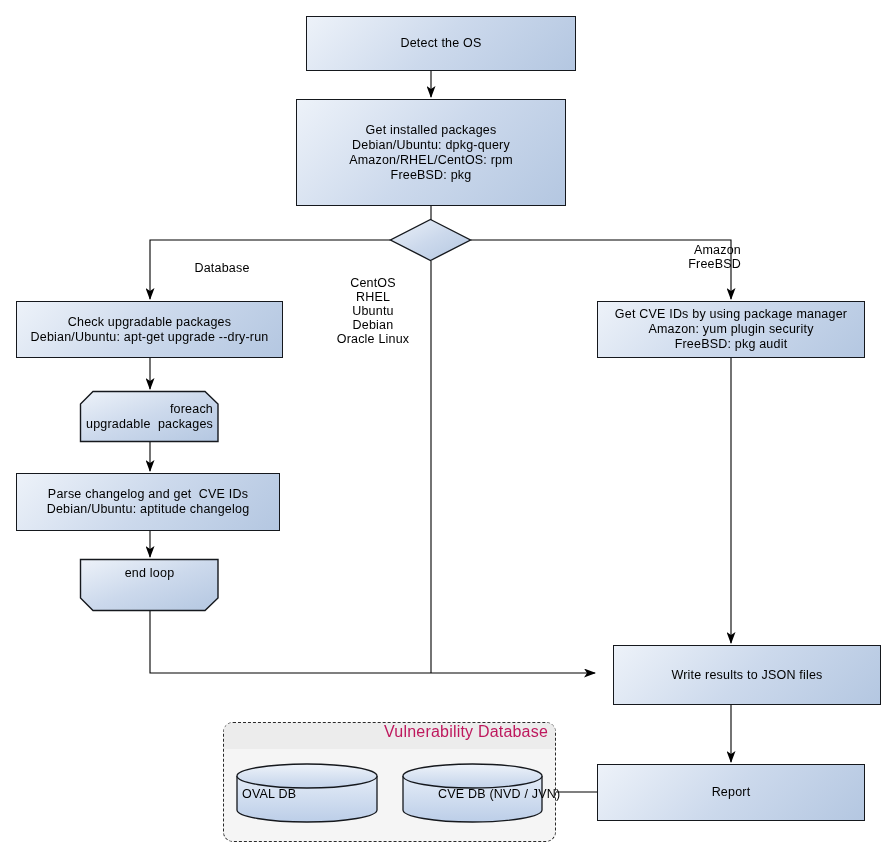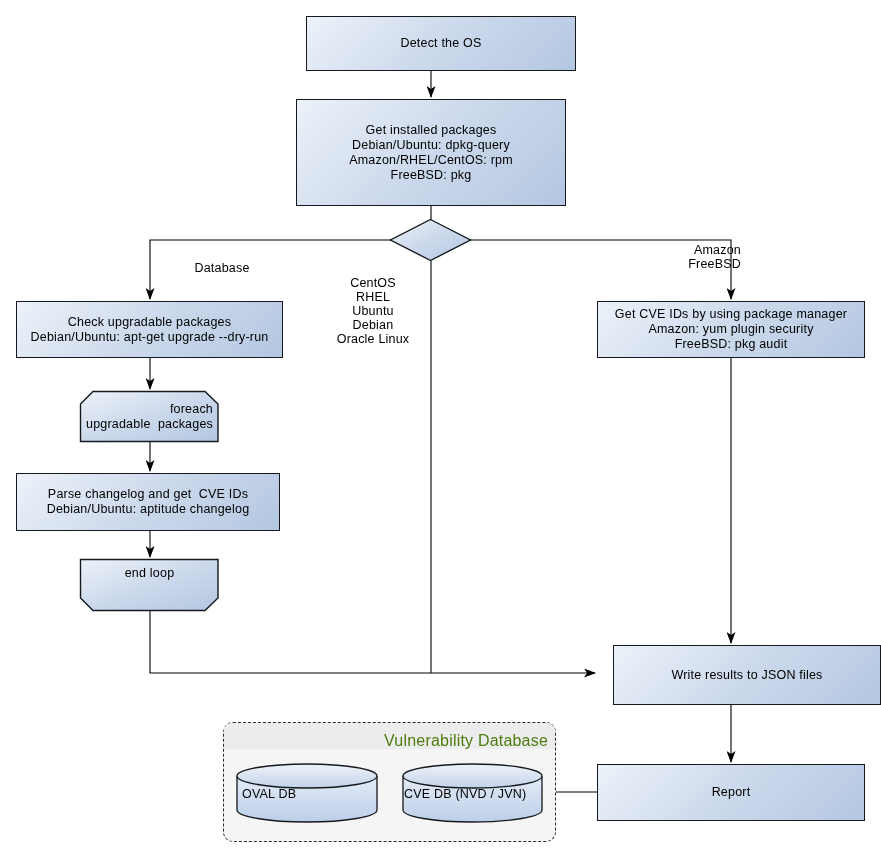--- a/index.html
+++ b/index.html
@@ -39,27 +39,27 @@
   #l-raspbian{left:162px;top:261px;width:120px;}
   #l-middle  {left:313px;top:264px;width:120px;margin-top:12px;}
   #l-right   {left:621px;top:243px;width:120px;text-align:right;}
   
   .db-container{
     position:absolute;left:223px;top:722px;width:333px;height:120px;z-index:0;
     box-sizing:border-box;background:#f5f5f5;border:1.5px dashed #2b2b2b;border-radius:10px;
   }
   .db-title{
     height:26px;box-sizing:border-box;background:#ececec;border-radius:8px 8px 0 0;
-    text-align:right;padding:9px 7px 0 0;font-size:16px;letter-spacing:0.2px;color:#4d7c0f;
+    text-align:right;padding:0 7px 0 0;font-size:16px;letter-spacing:0.2px;color:#be185d;
   }
   .cyl-label{
     position:absolute;z-index:2;text-align:left;font-size:12.5px;letter-spacing:0.2px;
   }
   #l-oval {left:242px;top:787px;width:130px;}
-  #l-cvedb{left:404px;top:787px;width:138px;}
+  #l-cvedb{left:404px;top:787px;width:138px;padding-left:34px;}
 </style>
 </head>
 <body>
 
 <div class="canvas">
 
   <div class="db-container">
     <div class="db-title">Vulnerability Database</div>
   </div>
 

